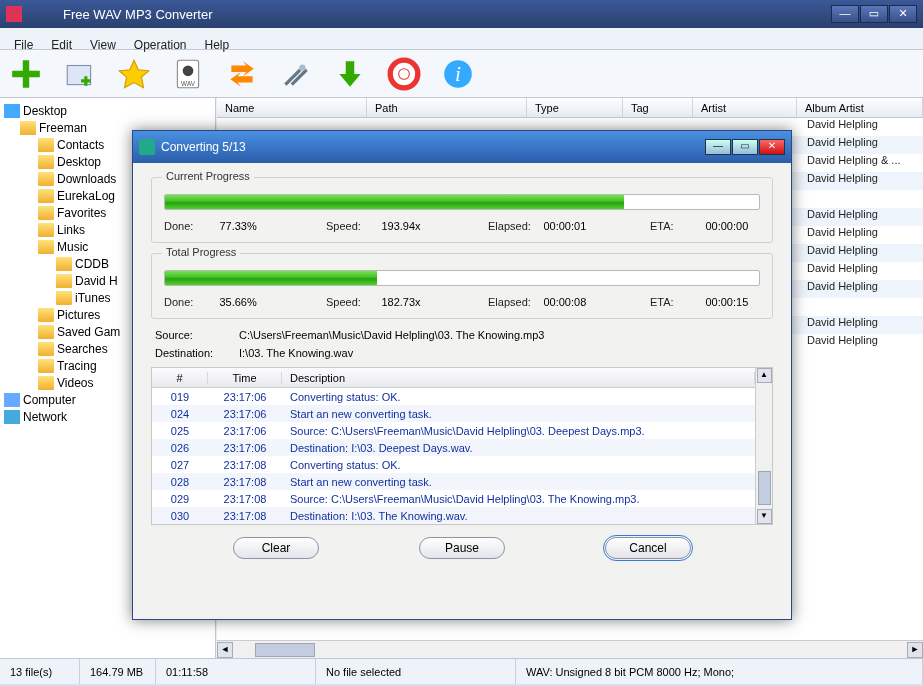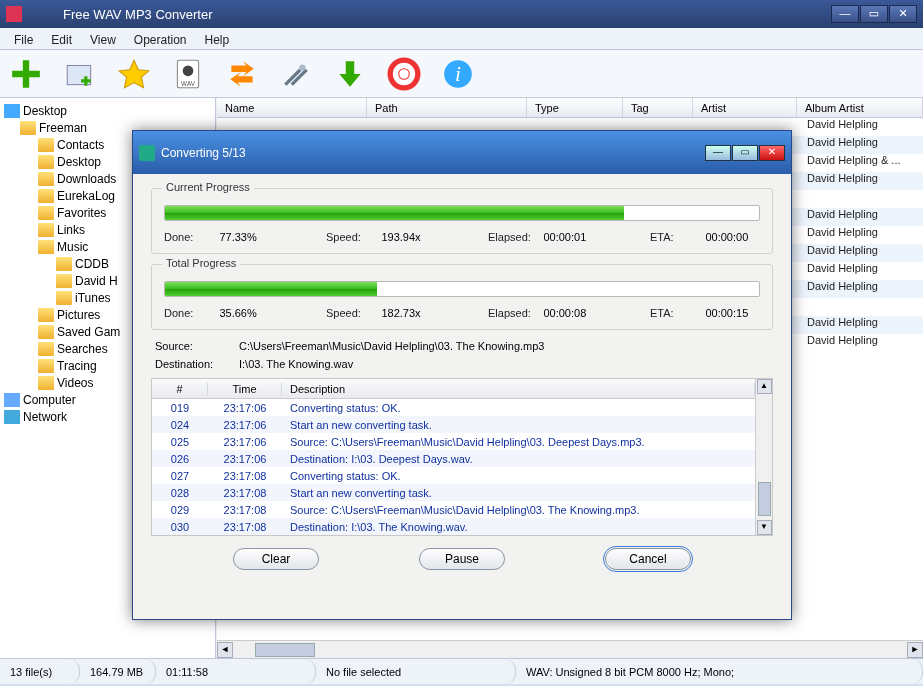--- a/index.html
+++ b/index.html
@@ -6,21 +6,21 @@
 body { font-family: "Segoe UI", Tahoma, sans-serif; font-size: 12px; background: #d6dff0; width: 923px; height: 686px; overflow: hidden; position: relative; }
 
 
 .titlebar { height: 28px; background: linear-gradient(#3b5998, #2a4070); color: #fff; display: flex; align-items: center; padding: 0 6px; }
 .titlebar .icon { width:16px; height:16px; background:#d35; margin-right:6px; }
 .titlebar .title { flex:1; font-size:13px;margin-left:35px; }
 .winbtns { display:flex; gap:0; }
 .winbtn { width:28px; height:18px; background: linear-gradient(#5a78b8,#3a5088); border:1px solid #1a2a50; color:#fff; text-align:center; line-height:14px; font-size:11px; margin-left:1px;}
 .winbtn.x { background: linear-gradient(#5a78b8,#3a5088); }
 
-.menubar { height:22px; background:#eef2f9; border-bottom:1px solid #c0c8d8; display:flex; align-items:flex-end; padding:0 6px; gap:2px;}
+.menubar { height:22px; background:#eef2f9; border-bottom:1px solid #c0c8d8; display:flex; align-items:flex-start; padding:8px 6px; gap:2px;}
 .menubar span { padding:2px 8px; color:#222; }
 
 .toolbar { height:48px; background:#f4f7fc; border-bottom:1px solid #c0c8d8; display:flex; align-items:center; padding:0 8px; gap:18px;}
 .tbicon { width:36px; height:36px; display:flex; align-items:center; justify-content:center;}
 .tbicon svg { width:34px; height:34px; }
 
 .content { display:flex; height: 560px; }
 .tree { width:216px; background:#fff; border-right:1px solid #c0c8d8; padding:4px 2px; overflow:hidden;}
 .tree-item { display:flex; align-items:center; height:17px; padding-left:2px; white-space:nowrap; }
 .tree-item .ticon { width:16px; height:14px; margin-right:3px; display:inline-block; }
@@ -34,25 +34,25 @@
 .listhdr div { padding:0 8px; border-right:1px solid #d0d6e0; height:100%; line-height:20px; font-size:11px; }
 .rows { flex:1; position:relative; }
 .row { height:18px; display:flex; align-items:center; }
 .row.alt { background:#eef4fc; }
 .artistcell { position:absolute; right:6px; width:110px; font-size:11px; color:#222; }
 .hscroll { height:18px; background:#f0f0f0; border-top:1px solid #ccc; position:relative; display:flex; align-items:center;}
 .hscroll .thumb { height:14px; background:#c4cde0; width:60px; margin-left:22px; border:1px solid #9aa;}
 .hscroll .arrow { width:16px; height:16px; background:#e0e4ec; border:1px solid #aab; text-align:center; line-height:12px; font-size:9px;}
 
 .statusbar { height:26px; background:#eef2f9; border-top:1px solid #c0c8d8; display:flex; align-items:center; font-size:11px; }
-.statusbar div { padding:10px 10px; border-right:1px solid #c8d0dd; height:100%; display:flex; align-items:center;border-radius:11px;}
+.statusbar div { padding:10px 10px; border-right:1px solid #c8d0dd; height:100%; display:flex; align-items:center;}
 
 
 .dialog { position:absolute; left:132px; top:130px; width:660px; height:490px; background:#f2f2f0; border:1px solid #2a4885; box-shadow:0 0 14px rgba(0,0,0,0.5); }
-.dtitle { height:43px; background: linear-gradient(#4a90e2,#2a5daa); color:#fff; display:flex; align-items:center; padding:0 6px;justify-content:center; }
+.dtitle { height:16px; background: linear-gradient(#4a90e2,#2a5daa); color:#fff; display:flex; align-items:center; padding:16px 6px;justify-content:center; }
 .dtitle .dicon { width:16px; height:16px; background:#2a8; margin-right:6px; border-radius:2px;}
 .dtitle .dt { flex:1; font-size:12px; }
 .dbtn { width:26px; height:16px; border:1px solid #234; background:linear-gradient(#cfe,#9bd); color:#123; text-align:center; font-size:10px; line-height:12px; margin-left:1px;}
 .dbtn.close { background:linear-gradient(#f66,#c11); color:#fff;}
 .dbody { padding:14px 18px 10px 18px; background:#f2f2f0;}
 .group { border:1px solid #d0d0cc; border-radius:3px; padding:16px 12px 10px 12px; margin-bottom:10px; position:relative; background:#f2f2f0;}
 .group .glabel { position:absolute; top:-8px; left:10px; background:#f2f2f0; padding:0 4px; font-size:11px; color:#333;}
 .pbar { height:16px; background:#fff; border:1px solid #b8b8b4; border-radius:2px; margin-bottom:10px; overflow:hidden; position:relative;}
 .pbar .fill { height:100%; background: linear-gradient(to bottom,#7de05a 0%,#3fc020 45%,#2aa010 55%,#4fd030 100%); }
 .statsrow { display:flex; align-items:center; font-size:11px; gap:6px;}

